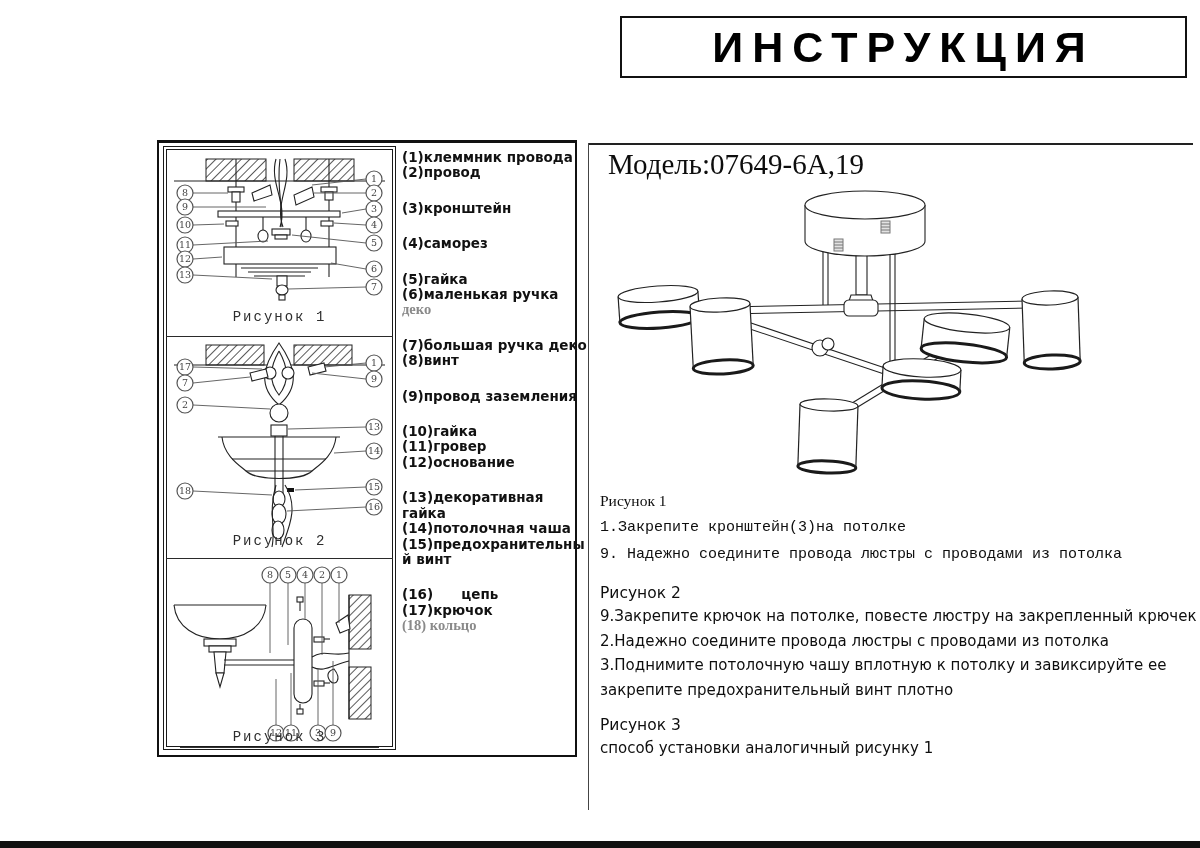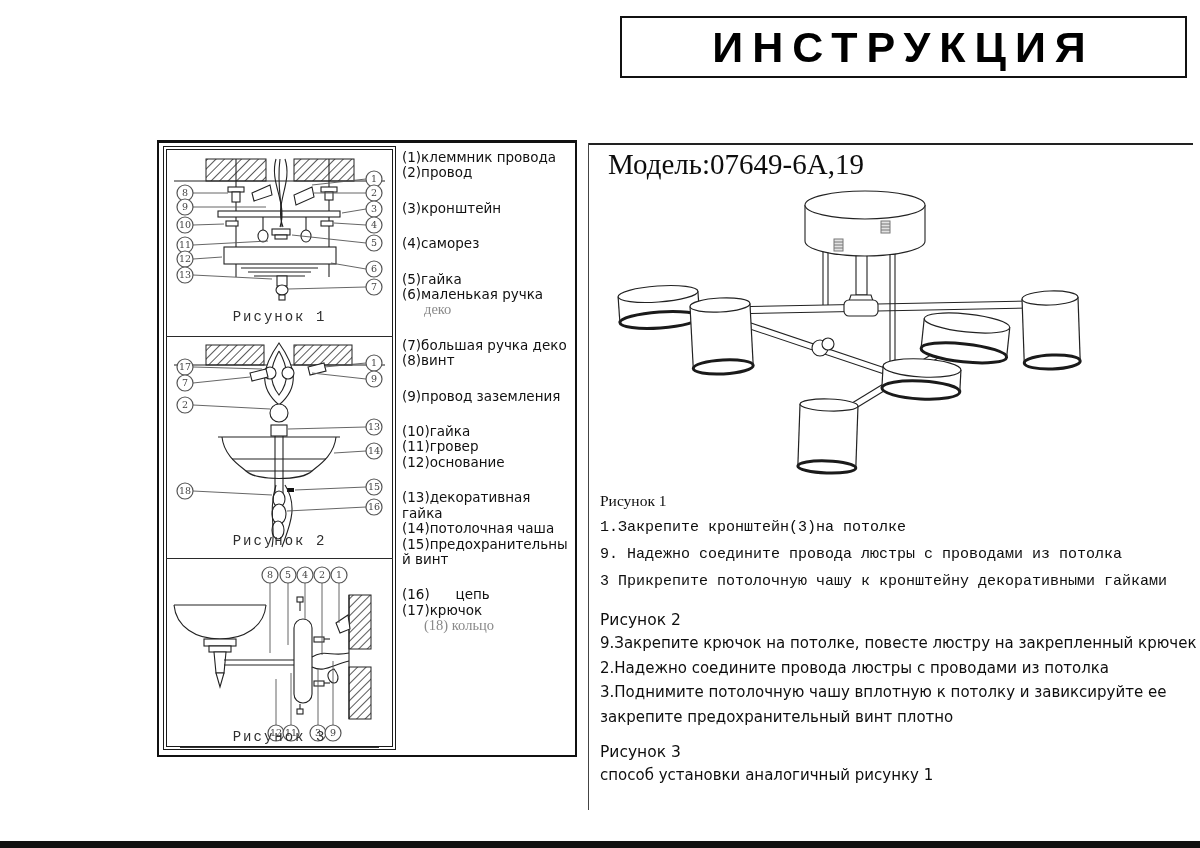--- a/index.html
+++ b/index.html
@@ -24,23 +24,23 @@
   .figpanel{position:absolute;left:163px;top:146px;width:231px;height:602px;
      border:1px solid #1a1a1a;box-shadow:inset 0 0 0 2px #fff, inset 0 0 0 3px #1a1a1a;}
   .fig{position:relative;margin:2px;border-bottom:1px solid #2a2a2a;}
   .fig.last{border-bottom:none;}
   .figcap{position:absolute;left:0;right:0;text-align:center;
      font-family:"Liberation Mono","DejaVu Sans Mono",monospace;
      font-size:14px;letter-spacing:2px;color:#2e2e2e;}
 
   
   .parts{position:absolute;left:402px;top:150px;width:170px;font-size:13.5px;
-     line-height:15.4px;white-space:pre;color:#111;}
+     line-height:15.4px;white-space:pre;color:#111;font-weight:bold;}
   .parts .gap{margin-top:20px;}
-  .parts .muted{color:#8a8a8a;font-family:"Liberation Serif","DejaVu Serif",serif;font-size:14.5px;margin-left:22px;}
+  .parts .muted{color:#8a8a8a;font-family:"Liberation Serif","DejaVu Serif",serif;font-size:14.5px;}
 
   
   .rcol{position:absolute;left:600px;top:492px;width:600px;font-size:15px;color:#0e0e0e;}
   .rh-serif{font-family:"Liberation Serif","DejaVu Serif",serif;font-size:15.5px;margin:0 0 4px 0;}
   .rh-sans{font-size:15.5px;margin:10px 0 2px 0;}
   .steps1 div{line-height:27px;font-family:Liberation Mono, monospace;}
   .steps2 div{line-height:24.5px;}
   .steps3 div{line-height:24px;}
 
   
@@ -385,21 +385,20 @@
     </div>
   </div>
 
   <div class="parts"><div>(1)клеммник провода</div><div>(2)провод</div><div class="gap">(3)кронштейн</div><div class="gap">(4)саморез</div><div class="gap">(5)гайка</div><div>(6)маленькая ручка</div><div class="muted">деко</div><div class="gap">(7)большая ручка деко</div><div>(8)винт</div><div class="gap">(9)провод заземления</div><div class="gap">(10)гайка</div><div>(11)гровер</div><div>(12)основание</div><div class="gap">(13)декоративная</div><div>гайка</div><div>(14)потолочная чаша</div><div>(15)предохранительны</div><div>й винт</div><div class="gap">(16)      цепь</div><div>(17)крючок</div><div class="muted">(18) кольцо</div></div>
 
   <div class="rcol">
     <div class="rh-serif">Рисунок 1</div>
     <div class="steps1">
         <div>1.Закрепите кронштейн(3)на потолке</div>
         <div>9. Надежно соедините провода люстры с проводами из потолка</div>
-        <div>3 Прикрепите потолочную чашу к кронштейну декоративными гайками</div>
       </div>
     <div class="rh-sans" style="margin-top:16px;">Рисунок 2</div>
     <div class="steps2">
         <div>9.Закрепите крючок на потолке, повесте люстру на закрепленный крючек</div>
         <div>2.Надежно соедините провода люстры с проводами из потолка</div>
         <div>3.Поднимите потолочную чашу вплотную к потолку и завиксируйте ее</div>
         <div>закрепите предохранительный винт плотно</div>
       </div>
     <div class="rh-sans" style="margin-top:14px;">Рисунок 3</div>
     <div class="steps3">

